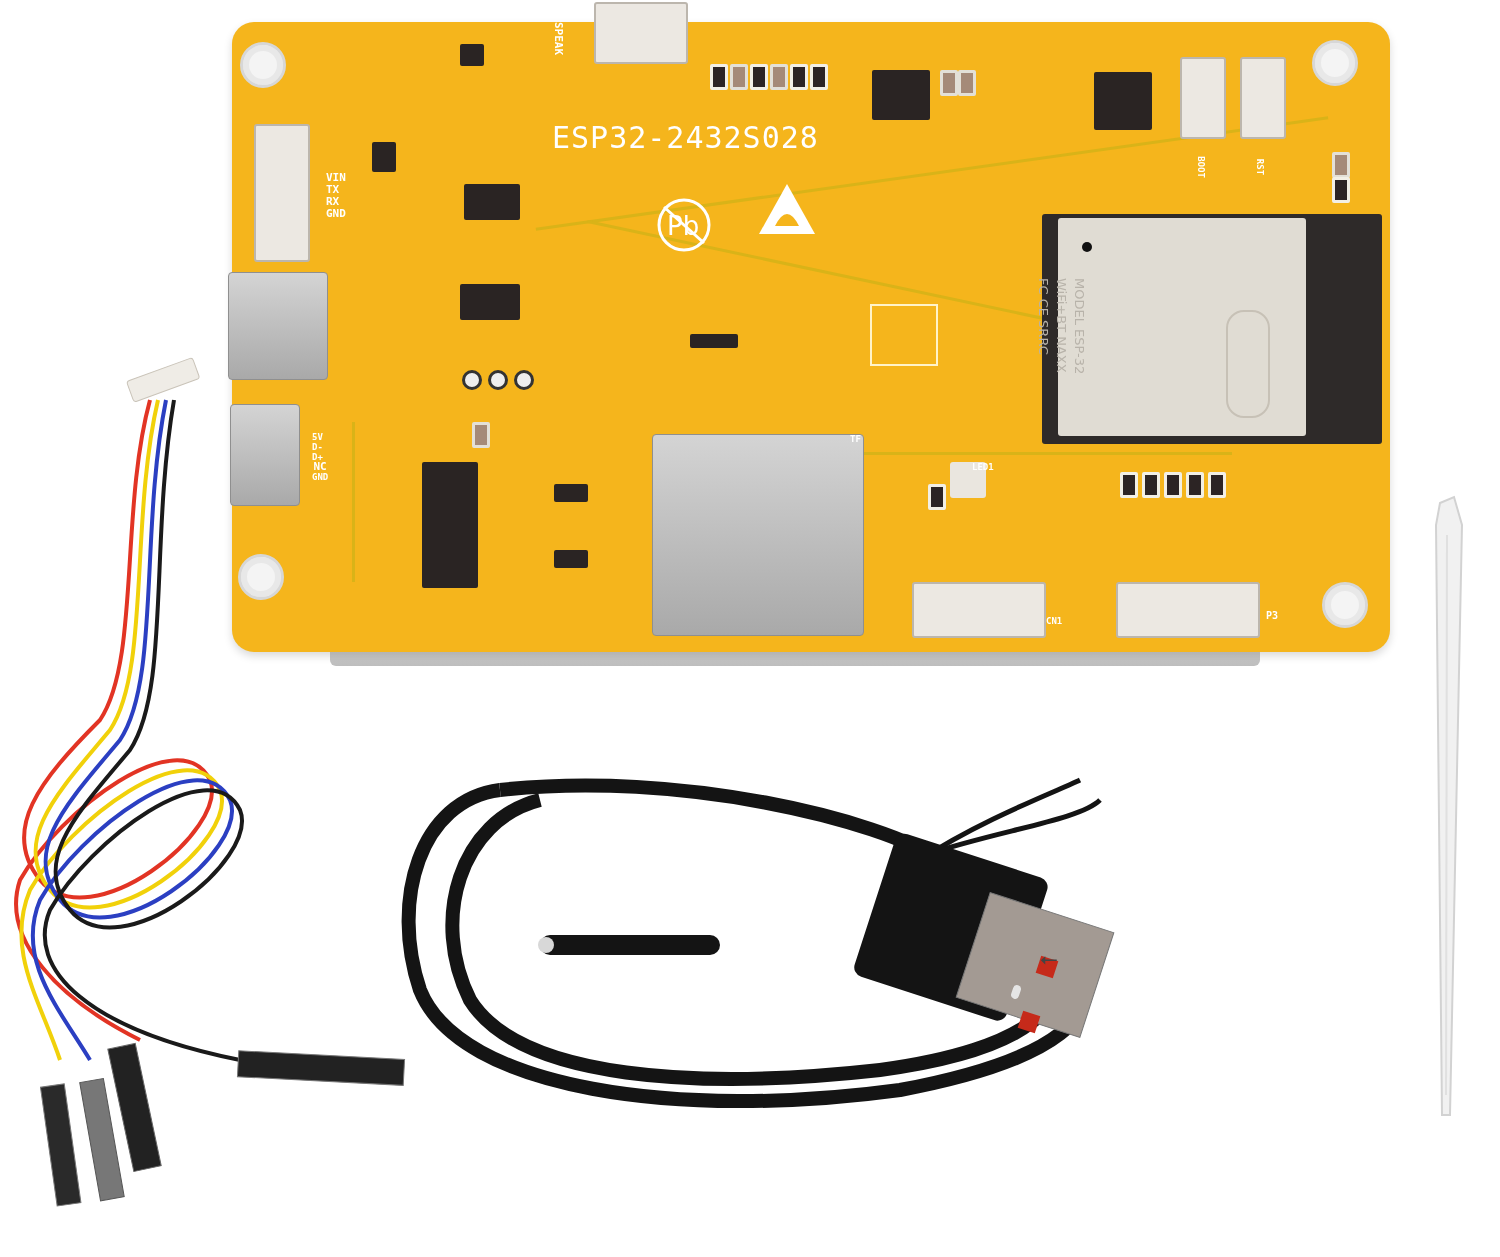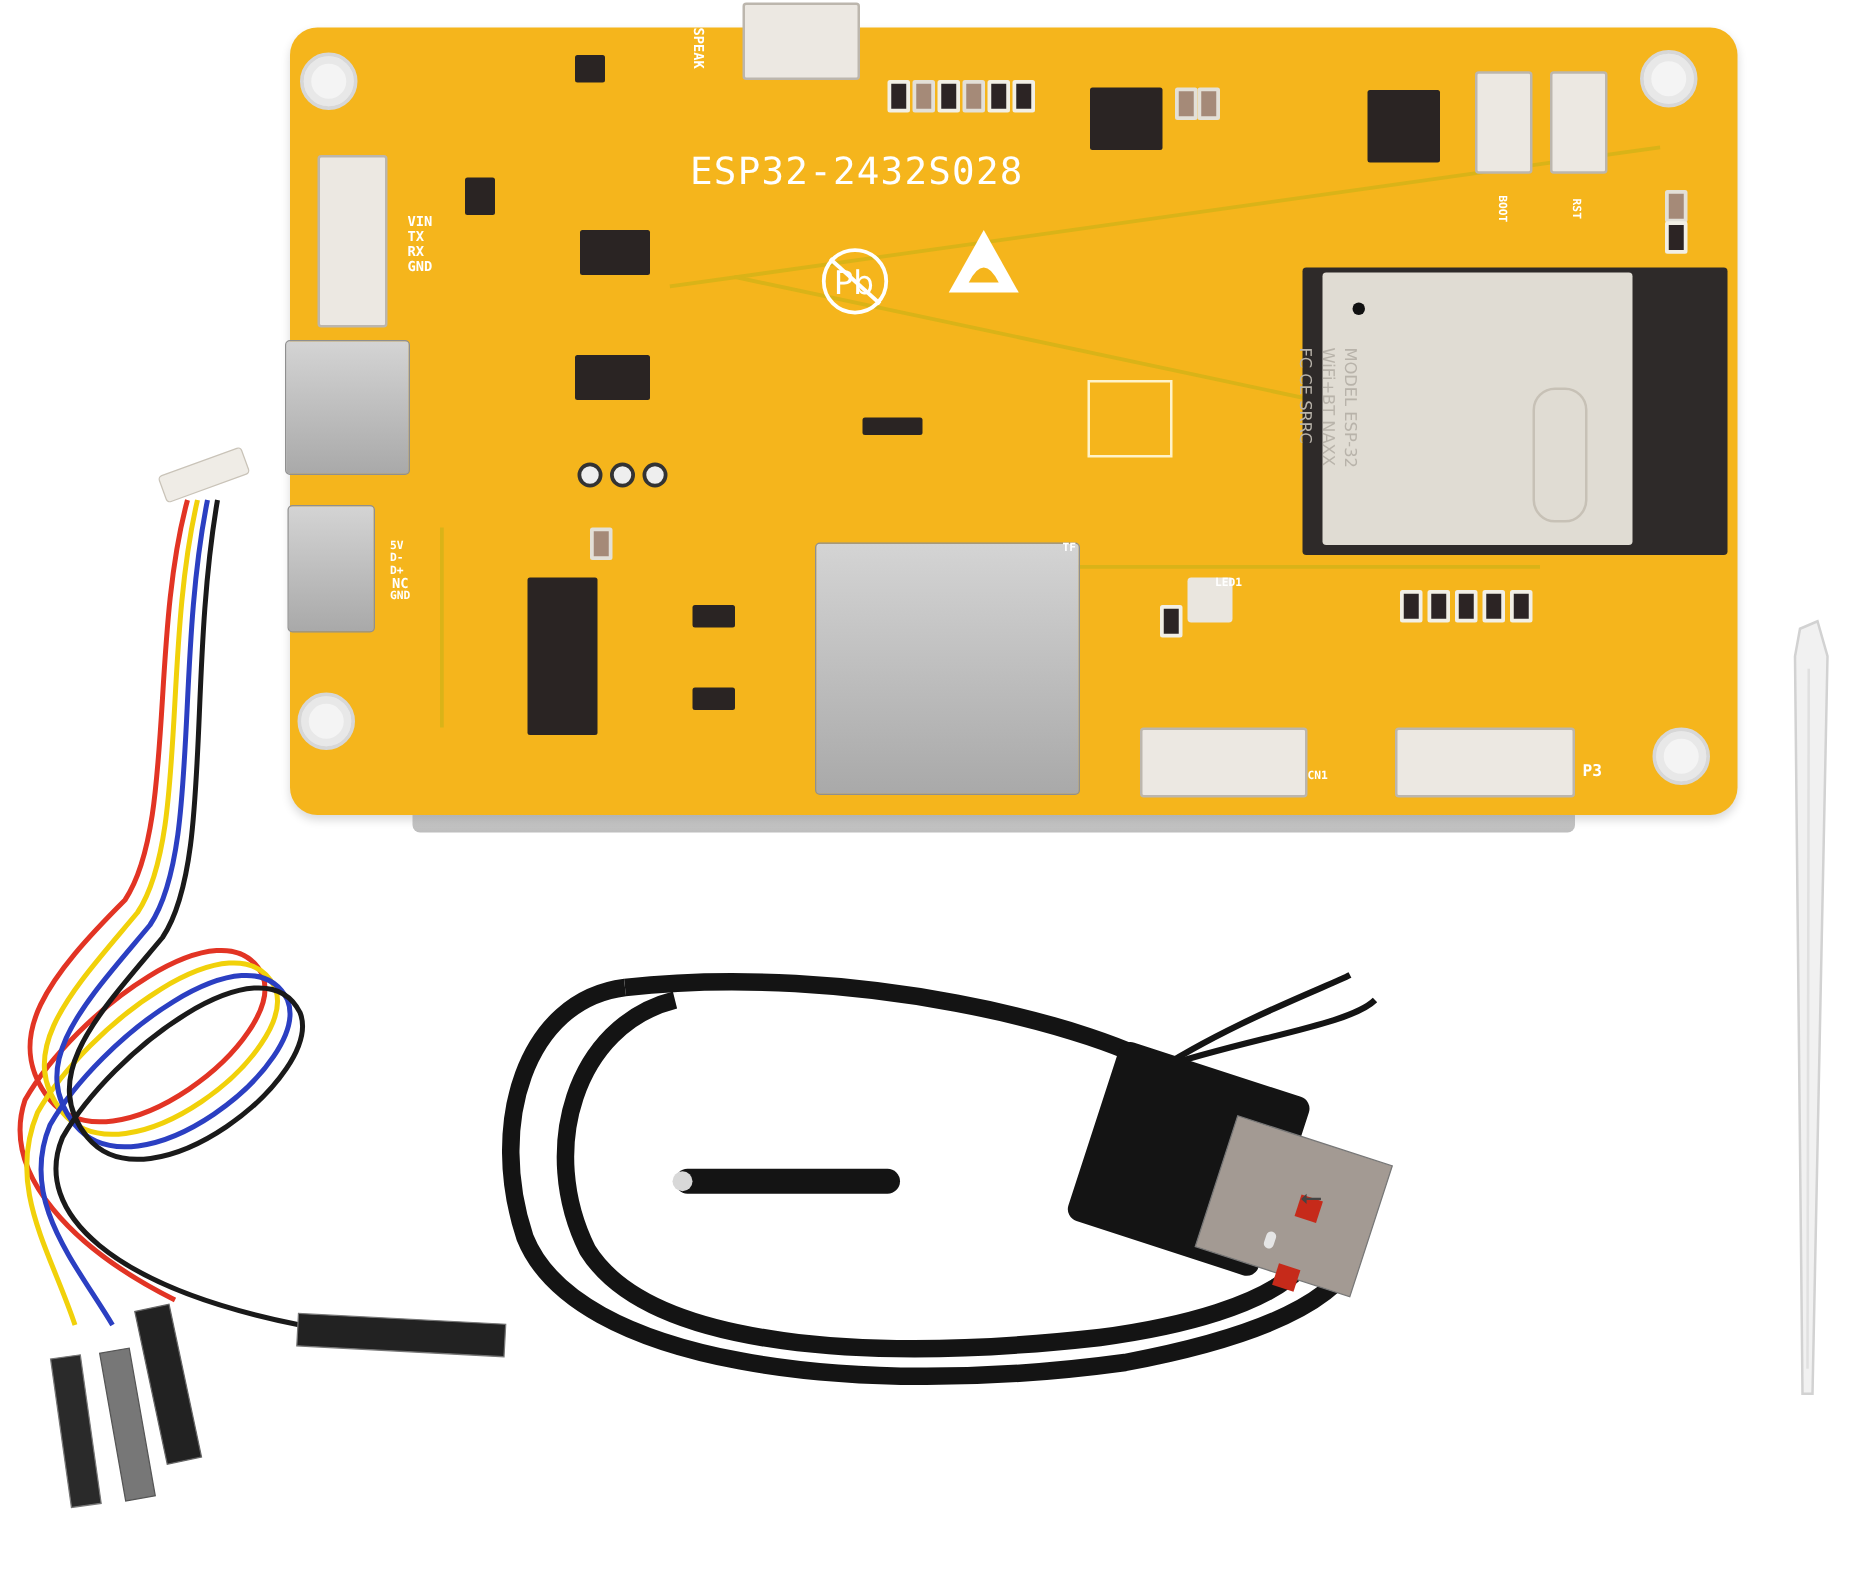--- a/index.html
+++ b/index.html
@@ -104,21 +104,21 @@
       <div class="abs" style="left:168px;top:92px;width:40px;height:104px;border:2px solid #c7c1b6;border-radius:18px;"></div>
     </div>
   </div>
 
   <div class="abs" style="left:718px;top:440px;width:36px;height:36px;background:#eae6df;border-radius:3px;"></div>
   <div class="abs silk" style="left:724px;top:440px;font-size:9px;margin-left:16px;">LED1</div>
 
   <div class="abs conn-white" style="left:680px;top:560px;width:130px;height:52px;"></div>
   <div class="abs silk" style="left:814px;top:594px;font-size:9px;">CN1</div>
   <div class="abs conn-white" style="left:884px;top:560px;width:140px;height:52px;"></div>
-  <div class="abs silk" style="left:1034px;top:588px;font-size:13px;">P3</div>
+  <div class="abs silk" style="left:1034px;top:588px;font-size:10px;">P3</div>
 
   <div class="abs smd" style="left:478px;top:42px;"></div>
   <div class="abs smd-cap" style="left:498px;top:42px;"></div>
   <div class="abs smd" style="left:518px;top:42px;"></div>
   <div class="abs smd-cap" style="left:538px;top:42px;"></div>
   <div class="abs smd" style="left:558px;top:42px;"></div>
   <div class="abs smd" style="left:578px;top:42px;"></div>
   <div class="abs smd-cap" style="left:708px;top:48px;"></div>
   <div class="abs smd-cap" style="left:726px;top:48px;"></div>
   <div class="abs smd" style="left:888px;top:450px;"></div>

